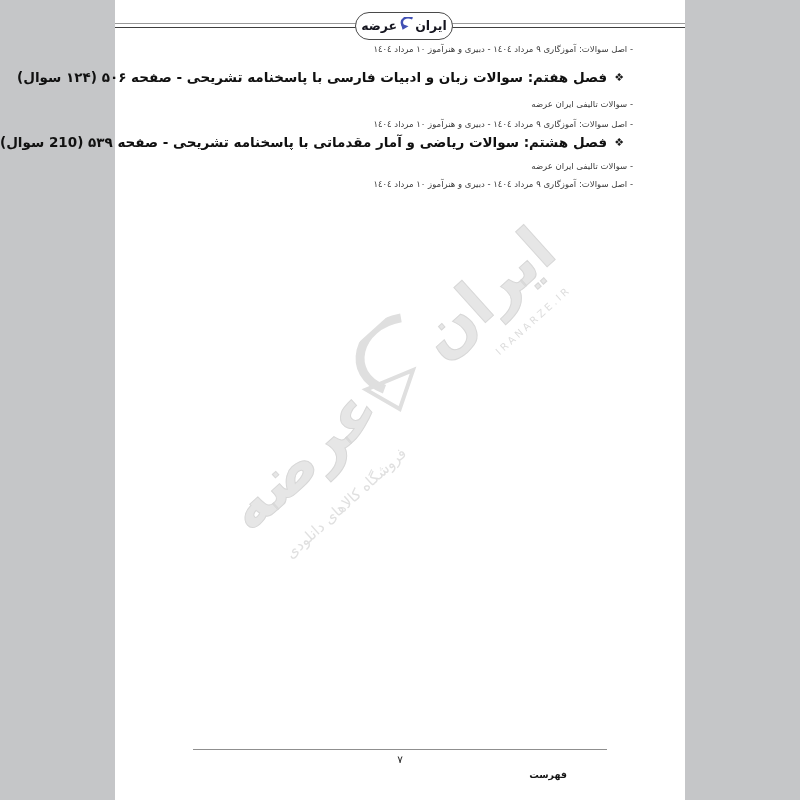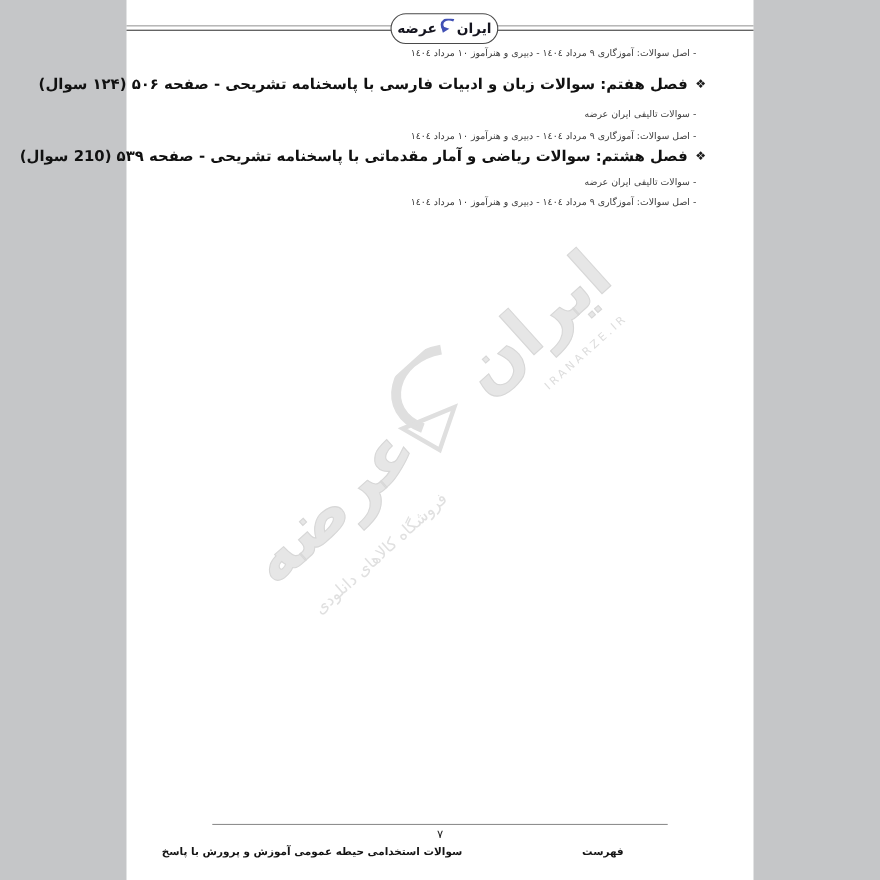--- a/index.html
+++ b/index.html
@@ -35,21 +35,21 @@
   }
   .logo-arrow{flex:0 0 auto;margin:0 -1px;}
   .meta-line{
     position:absolute;right:52px;top:44px;
     direction:rtl;text-align:right;
     font-size:8.5px;line-height:11px;color:#3a3a3a;
     white-space:nowrap;
   }
   
   .chapter{
-    position:absolute;right:43px;
+    position:absolute;right:61px;
     direction:rtl;text-align:right;
     font-size:13.5px;font-weight:700;color:#111111;
     line-height:22px;white-space:nowrap;
   }
   .bullet{
     font-size:11px;color:#1a1a1a;margin-left:7px;
     position:relative;top:-1px;
   }
   .sub-line{
     position:absolute;right:52px;
@@ -152,17 +152,16 @@
         <span class="wm-word">عرضه</span>
       </div>
       <div class="wm-sub-row">
         <span class="wm-sub-fa">فروشگاه کالاهای دانلودی</span>
         <span class="wm-sub-en">IRANARZE.IR</span>
       </div>
     </div>
 
     <div class="footer-rule"></div>
     <div class="page-number">۷</div>
-    <div class="footer-left">سوالات استخدامی حیطه عمومی آموزش و پرورش با پاسخ</div>
     <div class="footer-right">فهرست</div>
 
   </div>
 </div>
 
 </body></html>

